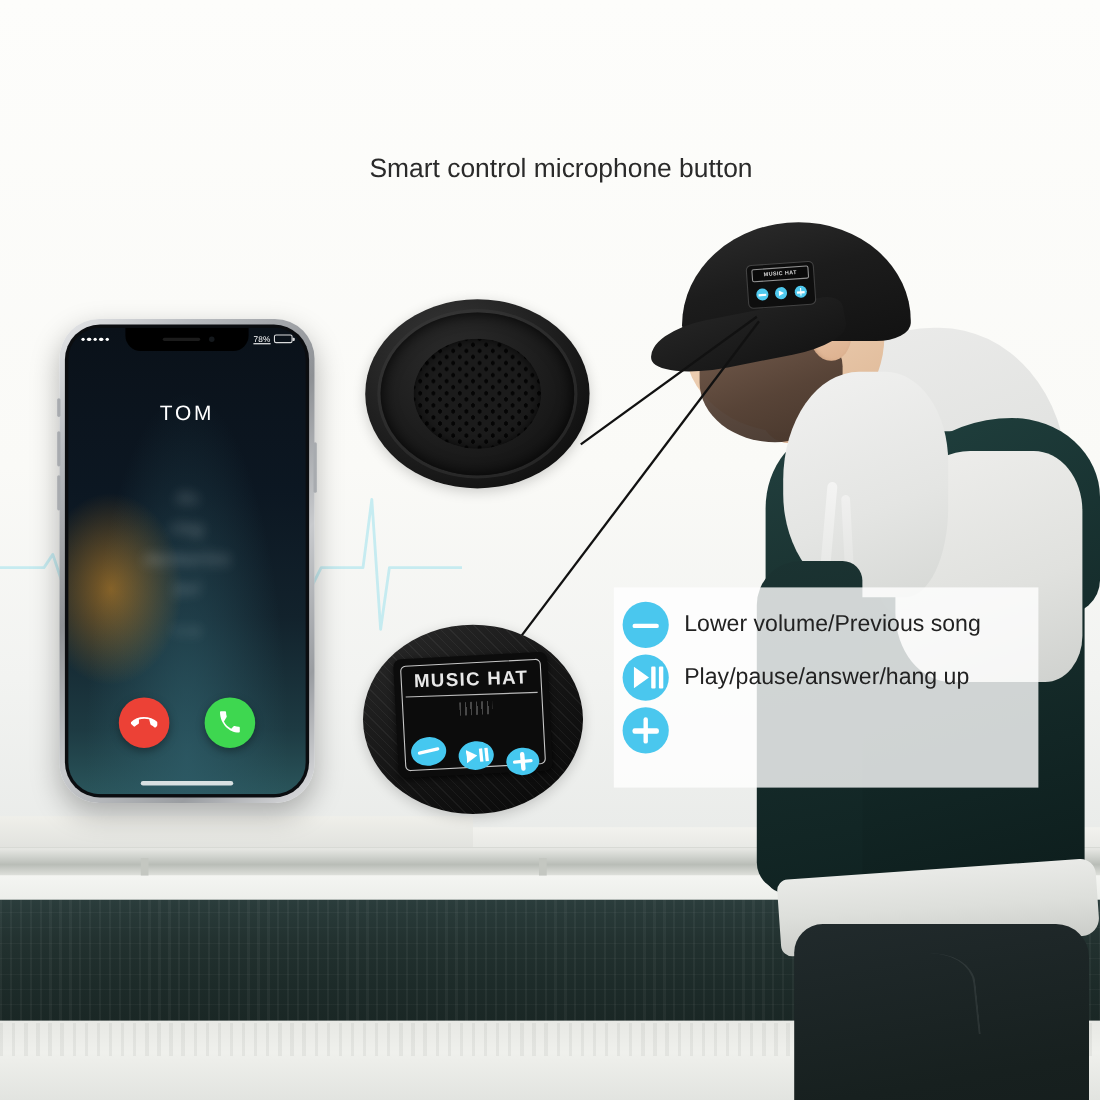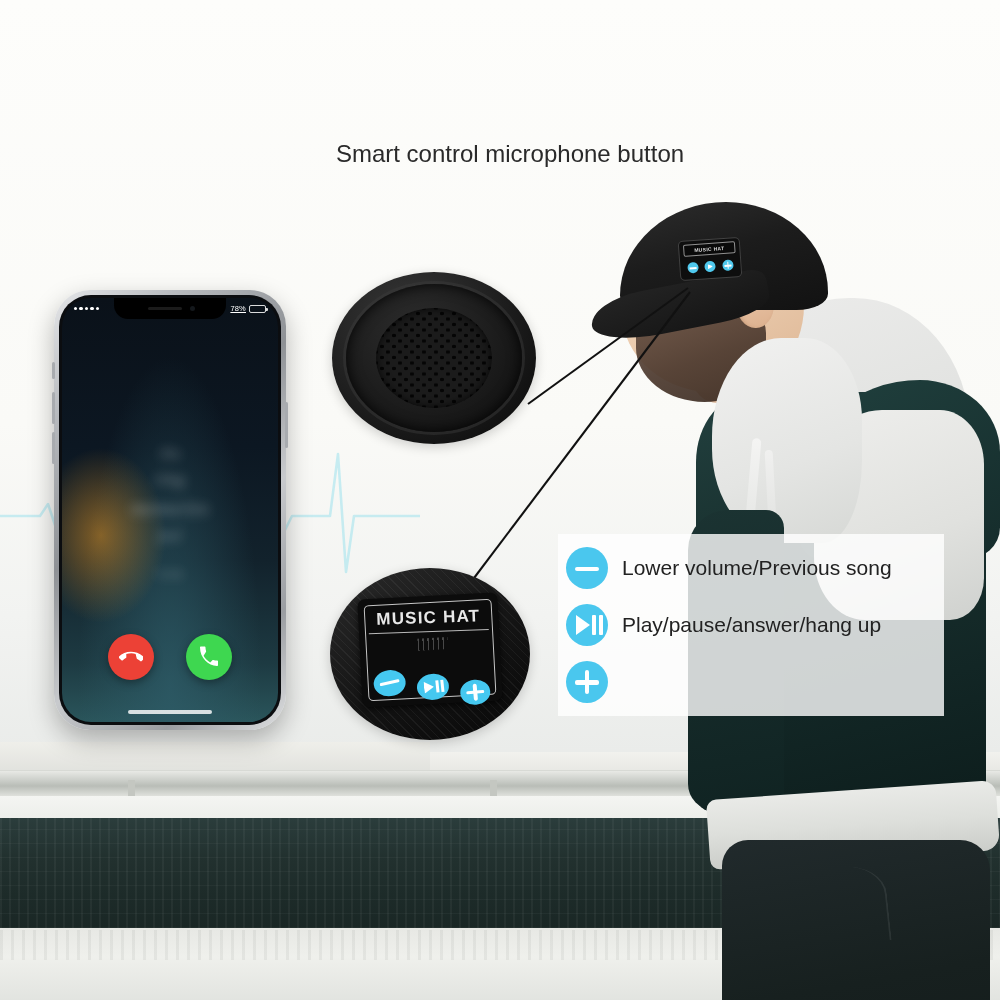--- a/index.html
+++ b/index.html
@@ -296,21 +296,21 @@
   }
   .notch-speaker{ position:absolute; left:34px; top:9px; width:34px; height:3px; background:#1b1b1b; border-radius:2px; }
   .notch-cam{ position:absolute; left:76px; top:8px; width:5px; height:5px; background:#14181c; border-radius:50%; }
   .statusbar{
     position:absolute; left:0; top:0; width:100%; height:21px; z-index:3;
     display:flex; align-items:center; justify-content:space-between;
     padding:0 12px; color:#fff; font-size:7px;
   }
   .sig-dots{ display:flex; gap:2px; align-items:center; }
   .sig-dots span{ width:3.4px; height:3.4px; background:#fff; border-radius:50%; }
-  .batt-wrap{ display:flex; align-items:flex-end; gap:3px;text-decoration:underline; }
+  .batt-wrap{ display:flex; align-items:flex-start; gap:3px;text-decoration:underline; }
   .batt-pct{ font-size:7.5px; letter-spacing:.2px; }
   .batt-icon{
     width:17px; height:8px; border:1px solid rgba(255,255,255,.85); border-radius:2px;
     position:relative; padding:1px;
   }
   .batt-icon::after{
     content:""; position:absolute; right:-3px; top:2.2px; width:1.6px; height:3px;
     background:rgba(255,255,255,.85); border-radius:0 1px 1px 0;
   }
   .batt-fill{ width:78%; height:100%; background:#fff; border-radius:1px; }
@@ -355,21 +355,21 @@
   }
   .subtitle{
     position:absolute; left:0; top:140px; width:1000px; text-align:center;
     font-size:24px; color:#2a2a2a;padding-left:20px;
   }
 
   
   #legend{
     position:absolute; left:558px; top:534px; width:386px; height:182px;
     background:rgba(255,255,255,.80);
-    display:flex; flex-direction:column; justify-content:space-between;
+    display:flex; flex-direction:column; justify-content:flex-start;
     padding:10px 0 10px 8px;
   }
   .legend-row{ display:flex; align-items:center; gap:14px; height:48px; }
   .lic{ width:42px; height:42px; border-radius:50%; background:#4ac7ee;
     position:relative; flex:0 0 42px; }
   .lic i{ position:absolute; background:#fff; }
   .lic-minus i{ left:9px; top:19.5px; width:24px; height:4px; border-radius:2px; }
   .lic-plus i:nth-child(1){ left:9px; top:19.2px; width:24px; height:4.4px; border-radius:2px; }
   .lic-plus i:nth-child(2){ left:18.8px; top:9.4px; width:4.4px; height:23.6px; border-radius:2px; }
   .lic-play .tri{ left:10px; top:11px; width:14px; height:20px; background:#fff;
@@ -498,20 +498,21 @@
               <span></span>
           </span>
           <span class="batt-wrap">
             <span class="batt-pct">78%</span>
             <span class="batt-icon">
               <span class="batt-fill"></span>
             </span>
           </span>
         </div>
 
+        <div class="caller-name">TOM</div>
 
         <div class="blur-text">
           <div class="bt1">Alu</div>
           <div class="bt2">ring</div>
           <div class="bt3">memories</div>
           <div class="bt4">feel</div>
           <div class="bt5">TOM</div>
         </div>
 
         <div class="call-actions">

